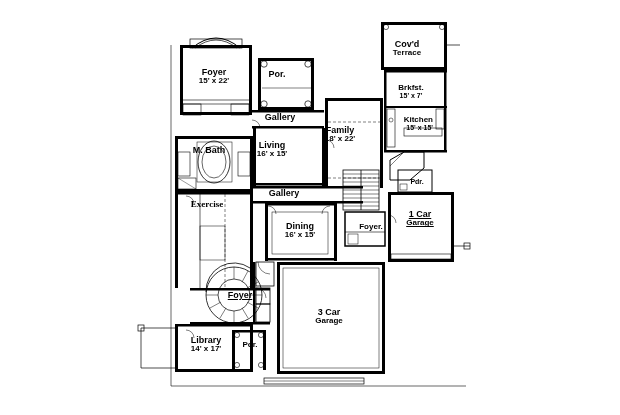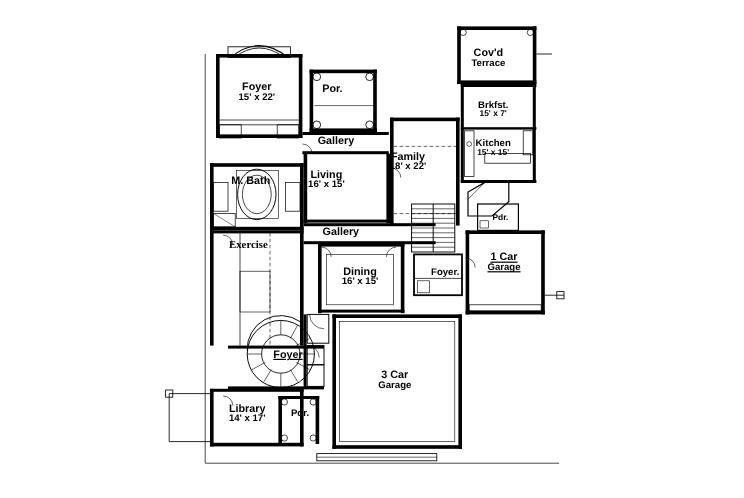--- a/index.html
+++ b/index.html
@@ -294,21 +294,21 @@
         <span class="name">Por.</span>
       </div>
       <div class="room-label" style="left: 383px; top: 40px; width: 48px;">
         <span class="name">Cov'd</span>
         <span class="dim">Terrace</span>
       </div>
       <div class="room-label small" style="left: 389px; top: 84px; width: 44px;">
         <span class="name">Brkfst.</span>
         <span class="dim">15' x 7'</span>
       </div>
-      <div class="room-label small" style="left: 389px; top: 116px; width: 44px;">
+      <div class="room-label small" style="left: 389px; top: 116px; width: 44px; text-align: right;">
         <span class="name">Kitchen</span>
         <span class="dim">15' x 15'</span>
       </div>
       <div class="room-label" style="left: 258px; top: 113px; width: 44px;">
         <span class="name">Gallery</span>
       </div>
       <div class="room-label" style="left: 318px; top: 126px; width: 44px;">
         <span class="name">Family</span>
         <span class="dim">18' x 22'</span>
       </div>

